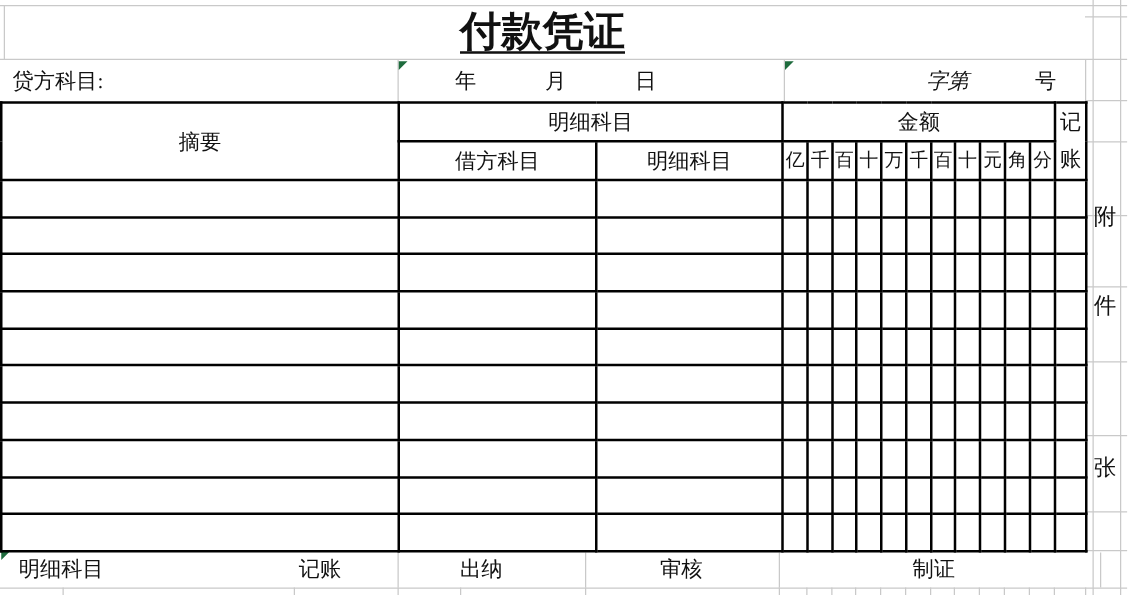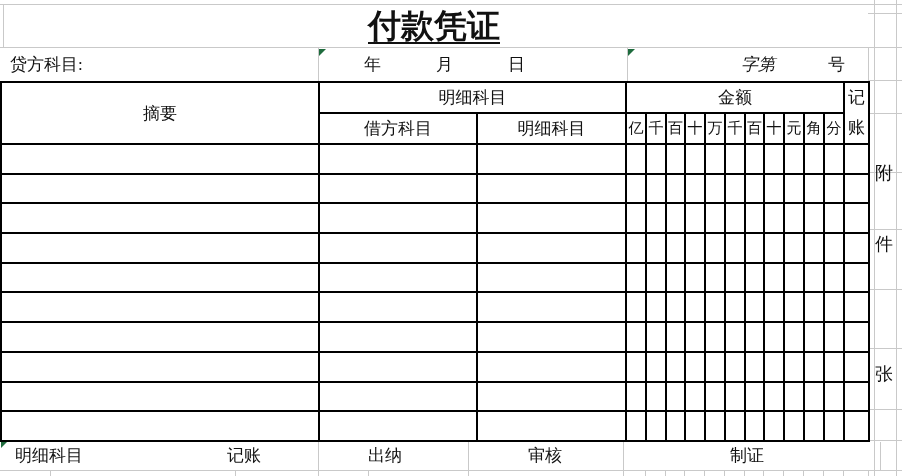--- a/index.html
+++ b/index.html
@@ -328,18 +328,18 @@
           <td></td>
         </tr>
       </tbody>
   </table>
 
   <div class="mlabel" style="top:162px;">附</div>
   <div class="mlabel" style="top:233px;">件</div>
   <div class="mlabel" style="top:363px;">张</div>
 
   <div class="flabel" style="left:15px;">明细科目</div>
-  <div class="flabel" style="left:227px;">记账</div>
+  <div class="flabel" style="left:239px;">记账</div>
   <div class="flabel" style="left:368px;">出纳</div>
   <div class="flabel" style="left:528px;">审核</div>
   <div class="flabel" style="left:730px;">制证</div>
 
 </div>
 
 </body></html>

